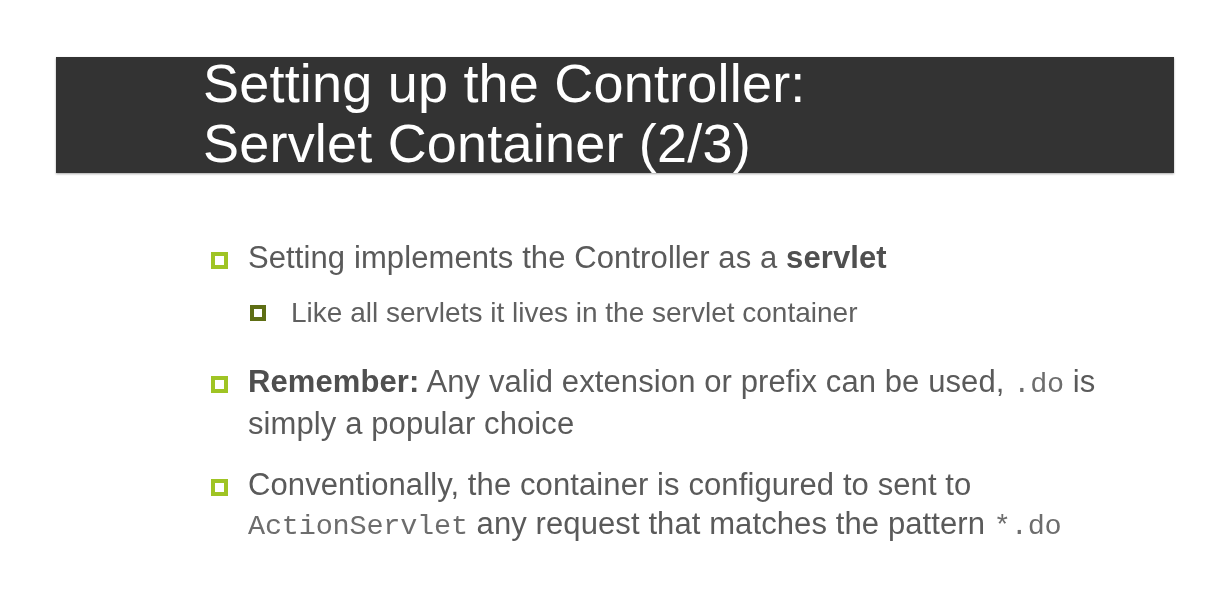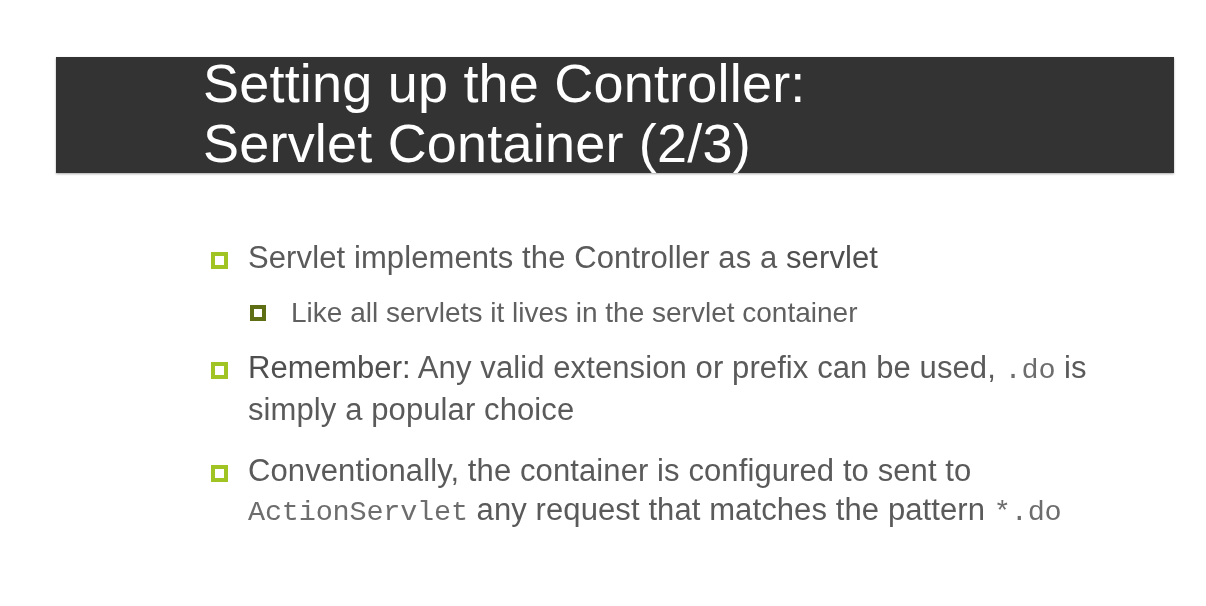--- a/index.html
+++ b/index.html
@@ -82,62 +82,62 @@
     line-height: 39px;
     font-weight: 400;
     letter-spacing: 0.1px;
   }
 
   
   .lvl2 {
     padding-left: 250px;
     padding-right: 79px;
     margin-top: -4px;
-    margin-bottom: 18px;
+    margin-bottom: 32px;
   }
   .lvl2 .marker {
     flex: 0 0 auto;
     width: 16px;
     height: 16px;
     margin-top: 10px;
     margin-right: 25px;
     box-sizing: border-box;
     border: 4px solid #5E6E14;
     background: #ffffff;
   }
   .lvl2 .text {
     flex: 1 1 auto;
     color: #606060;
     font-size: 28px;
     line-height: 35px;
     font-weight: 400;
   }
 
-  .b { font-weight: 400; color: #4f4f4f; }
+  .b { font-weight: 700; color: #4f4f4f; }
   .mono {
     font-family: "Liberation Mono", "DejaVu Sans Mono", monospace;
     font-size: 0.92em;
     color: #6d6d6d;
     letter-spacing: -0.2px;
   }
 </style>
 </head>
 <body>
 
 <div class="slide">
 
   <div class="title-banner">
     <div class="title-text">Setting up the Controller:
 Servlet Container (2/3)</div>
   </div>
 
   <div class="body-area">
       <div class="bullet-row lvl1">
         <span class="marker"></span>
-        <span class="text"><span>Servlet implements the Controller as a </span><span class="b">servlet</span></span>
+        <span class="text"><span>Setting implements the Controller as a </span><span class="b">servlet</span></span>
       </div>
       <div class="bullet-row lvl2">
         <span class="marker"></span>
         <span class="text"><span>Like all servlets it lives in the servlet container</span></span>
       </div>
       <div class="bullet-row lvl1">
         <span class="marker"></span>
         <span class="text"><span class="b">Remember:</span><span> Any valid extension or prefix can be used, </span><span class="mono">.do</span><span>  is simply a popular choice</span></span>
       </div>
       <div class="bullet-row lvl1">

